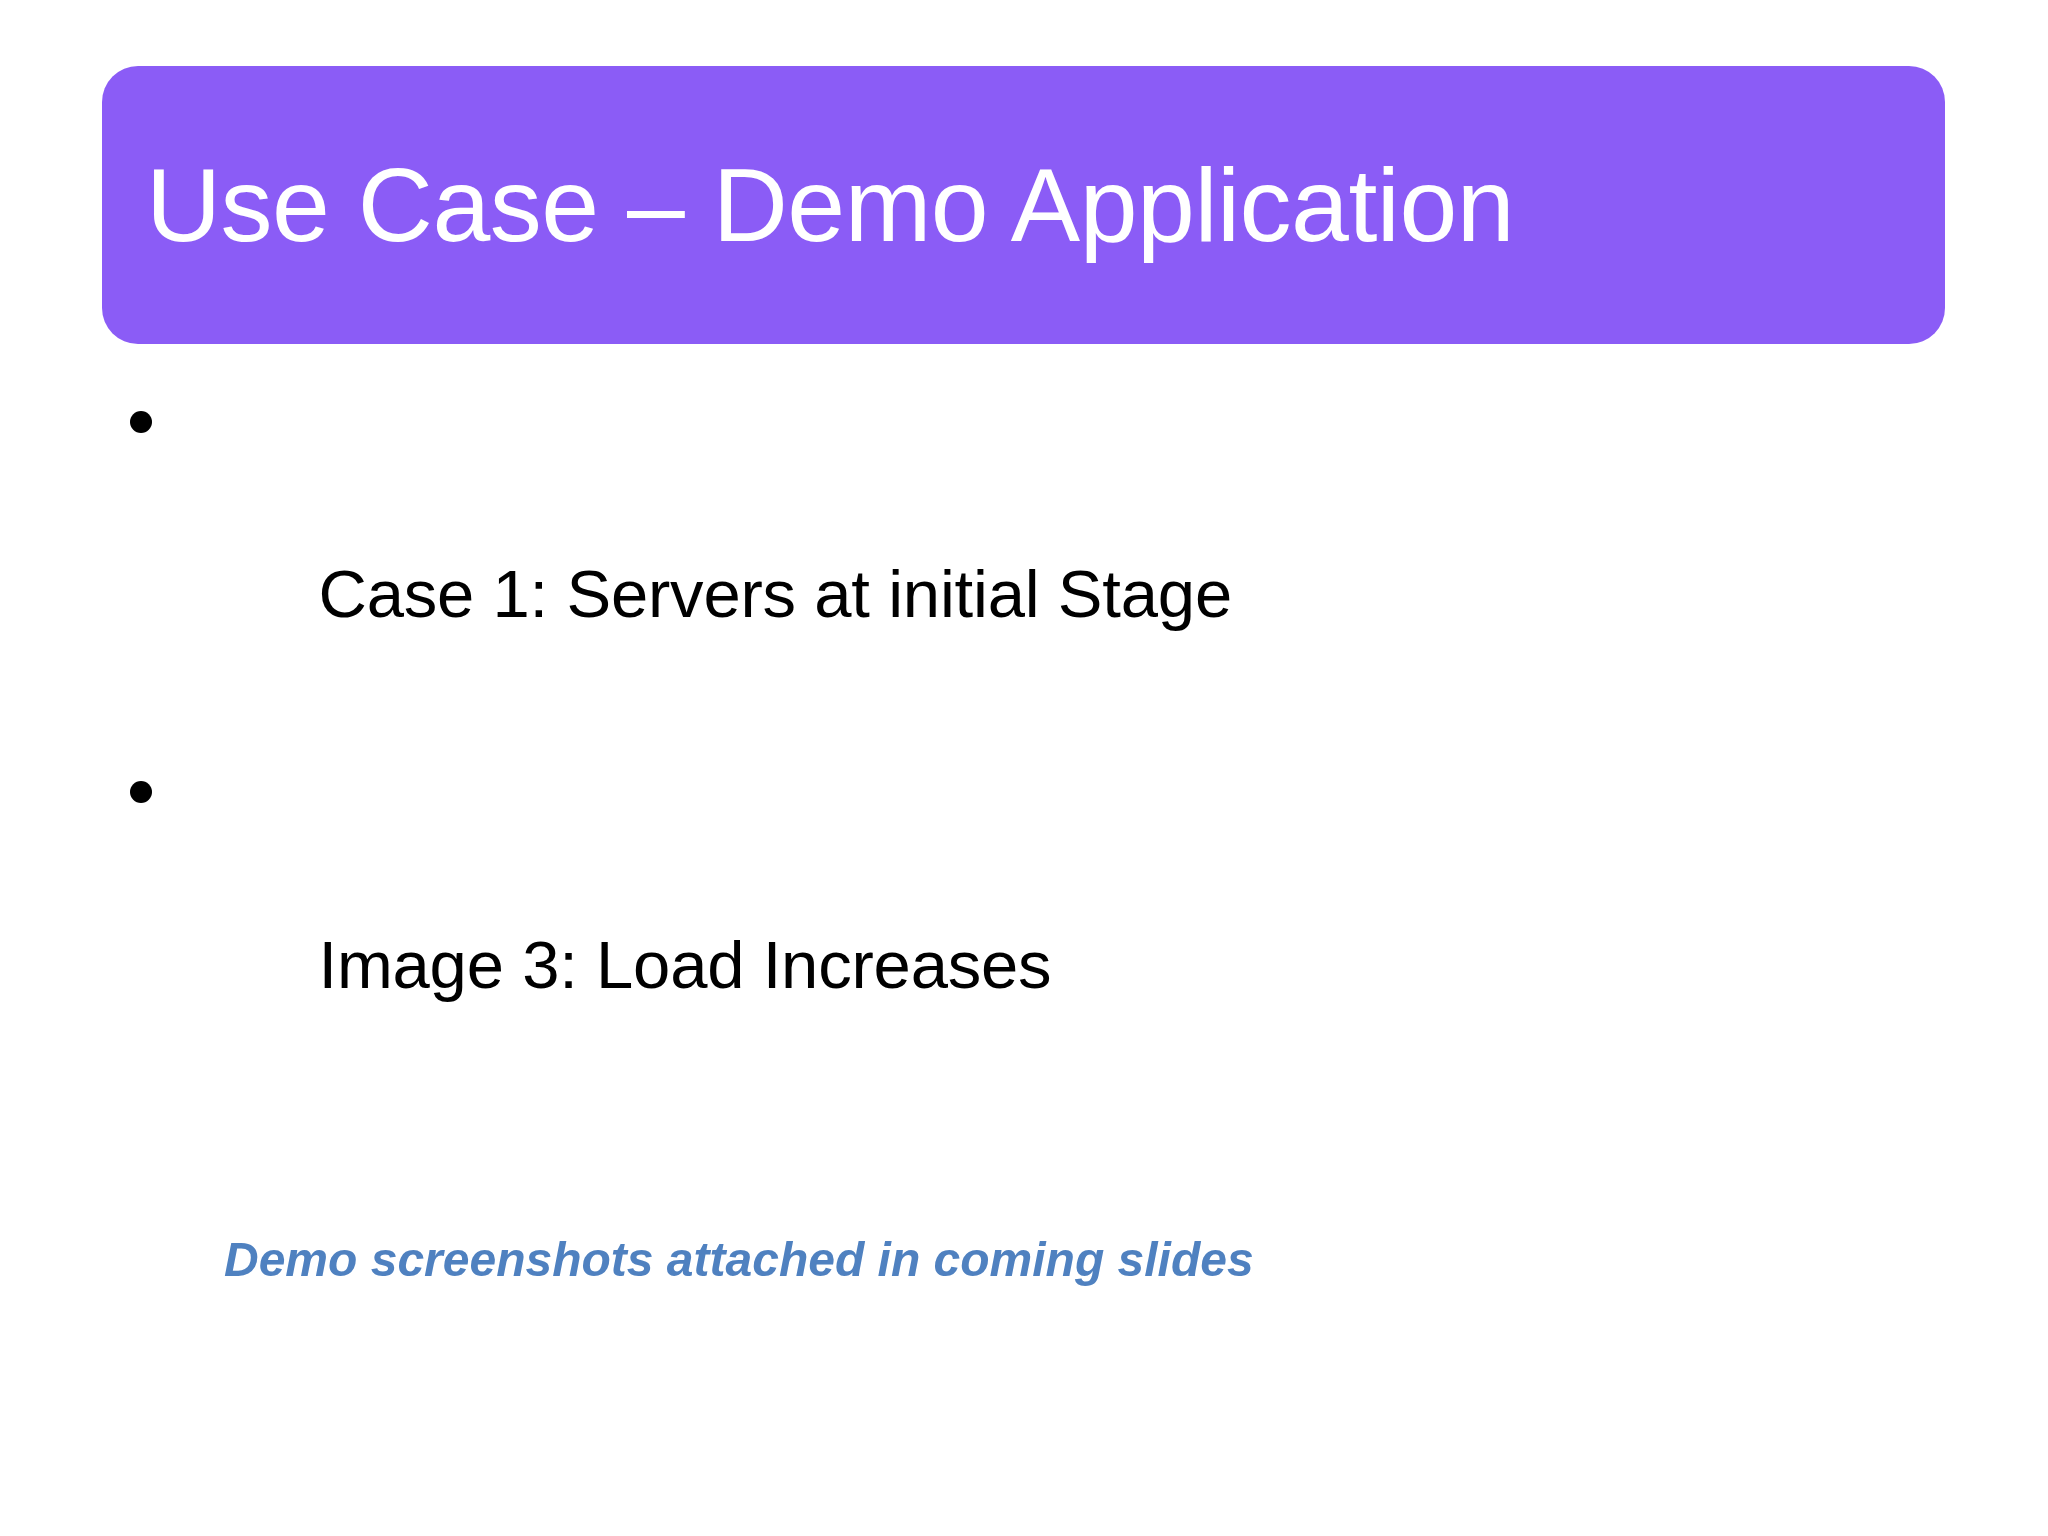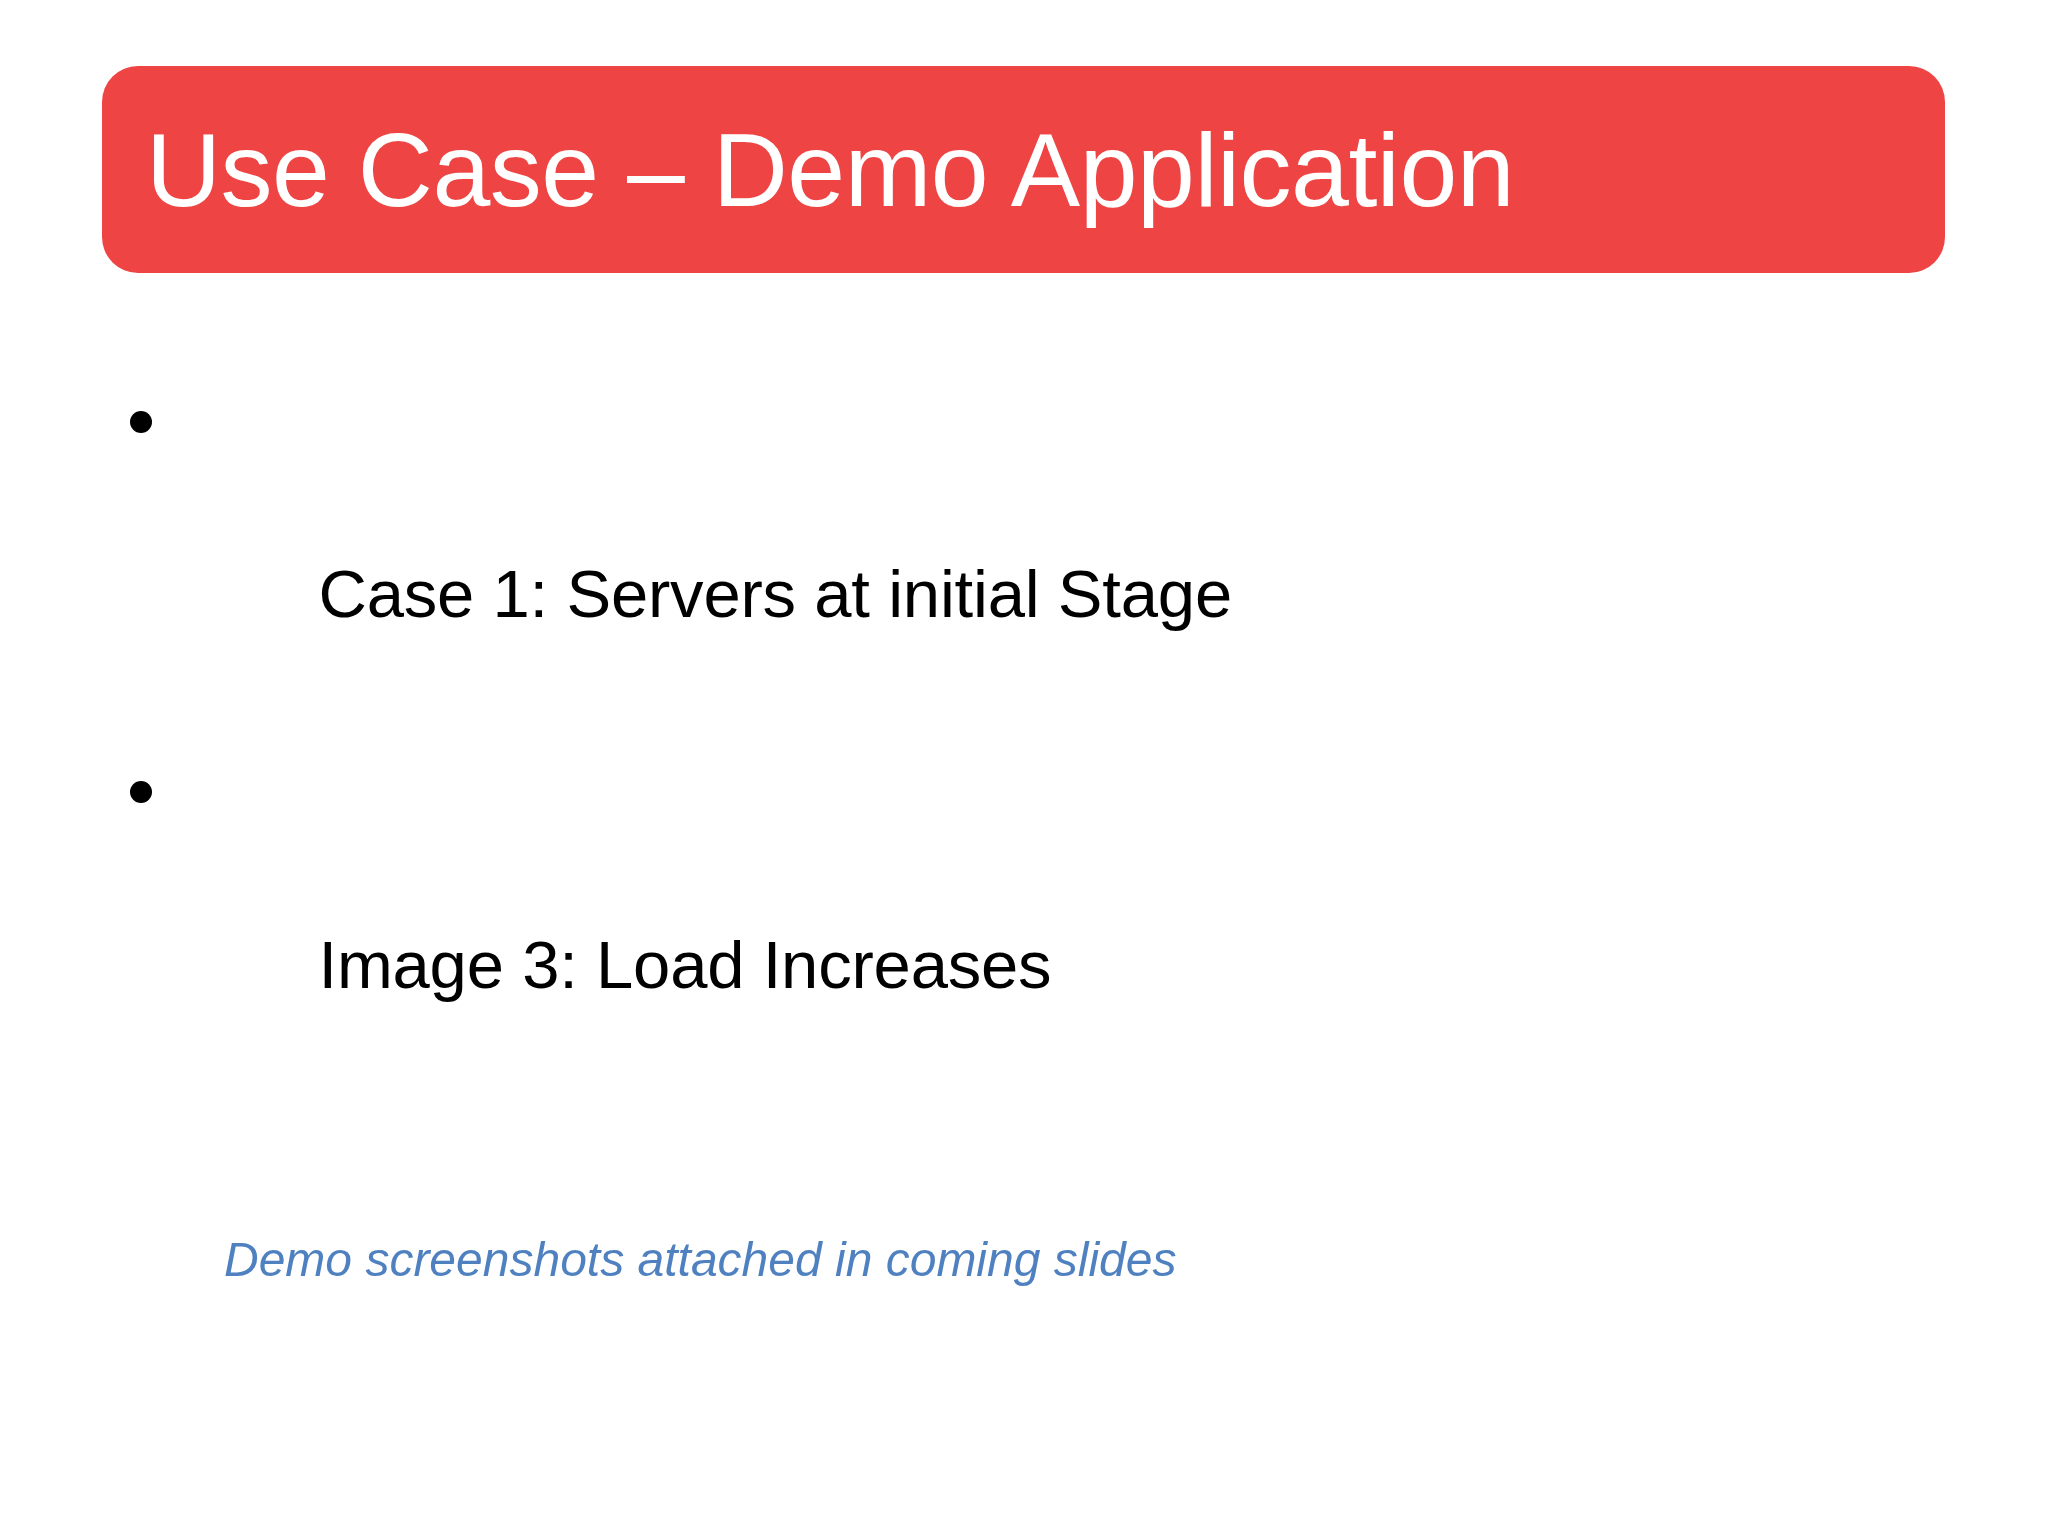--- a/index.html
+++ b/index.html
@@ -23,22 +23,22 @@
     height: 1536px;
     background: #ffffff;
   }
 
   
   .title-banner {
     position: absolute;
     left: 102px;
     top: 66px;
     width: 1843px;
-    height: 207px;
-    background: #ef4444;
+    height: 278px;
+    background: #8b5cf6;
     border-radius: 36px;
     box-sizing: border-box;
   }
   .title-text {
     position: absolute;
     left: 44px;
     top: 50%;
     transform: translateY(-50%);
     color: #ffffff;
     font-family: "Liberation Sans", sans-serif;
@@ -81,21 +81,21 @@
 
   
   .note-line {
     position: absolute;
     left: 224px;
     top: 1232px;
     color: #4F81C0;
     font-family: "Liberation Sans", sans-serif;
     font-size: 48px;
     font-style: italic;
-    font-weight: 400;
+    font-weight: 700;
     white-space: nowrap;
   }
 
   
   .footer-url {
     position: absolute;
     right: 62px;
     top: 1446px;
     color: #4A5D1C;
     font-family: "Liberation Sans", sans-serif;

